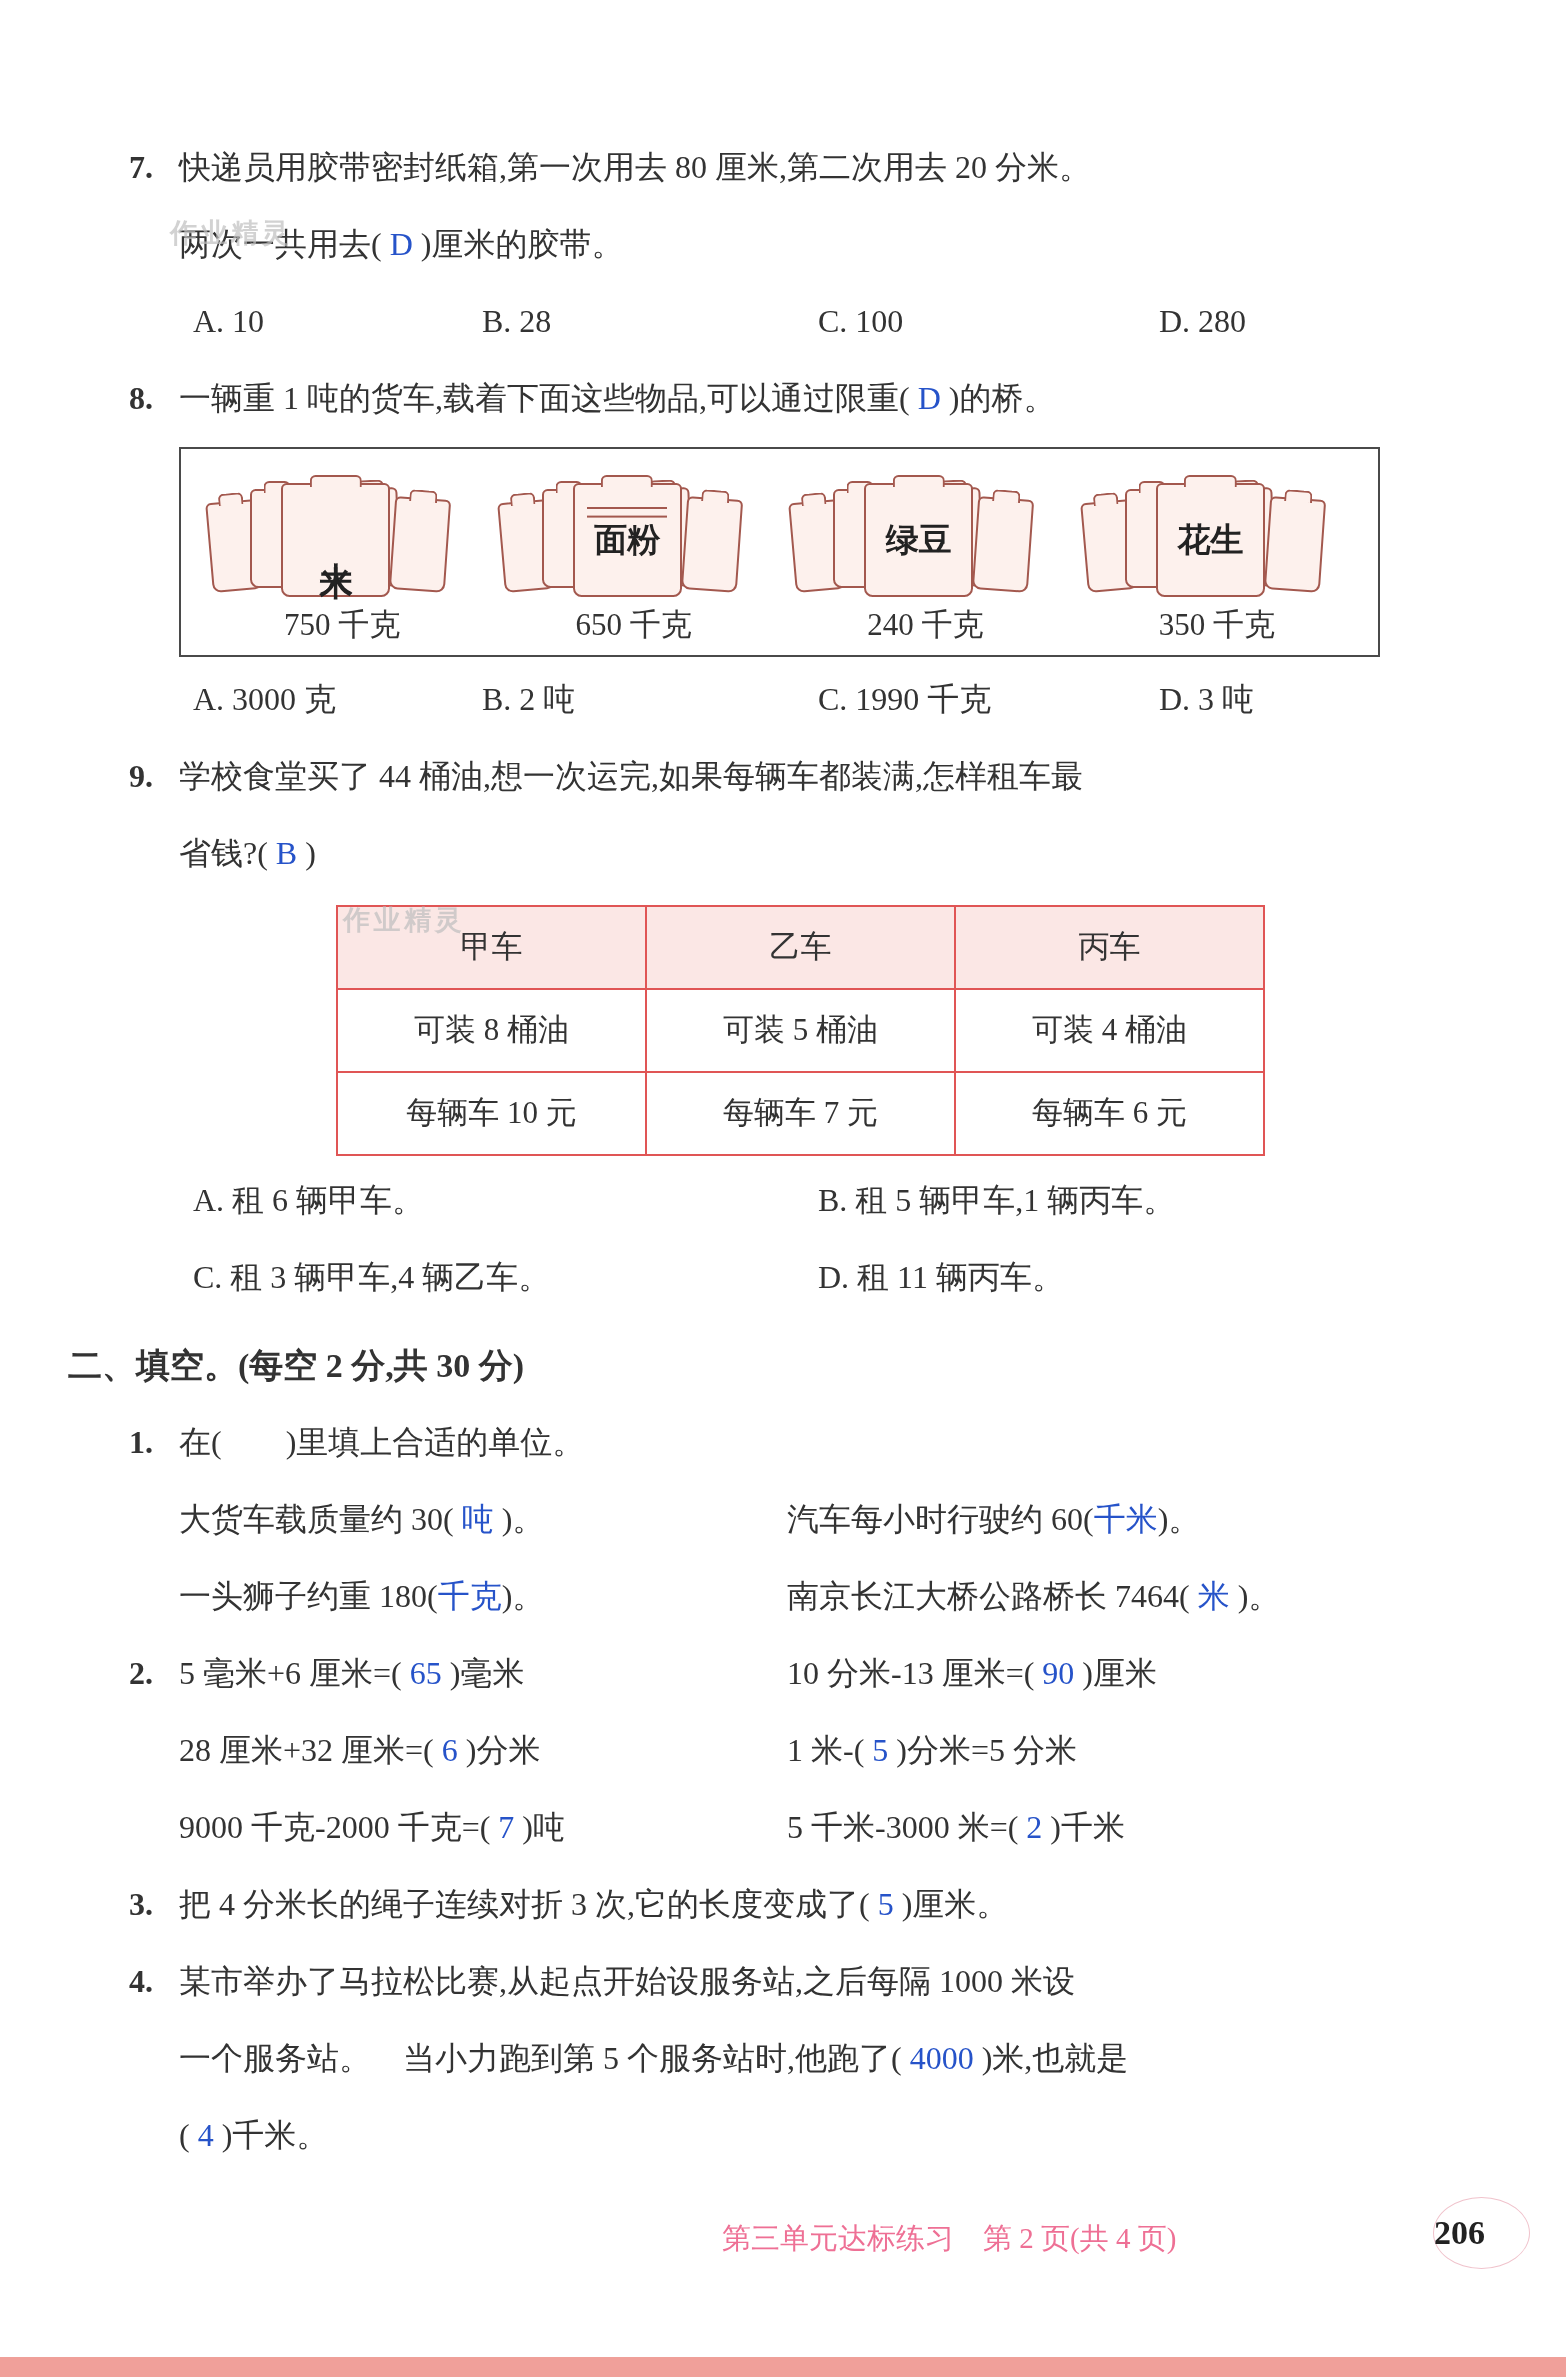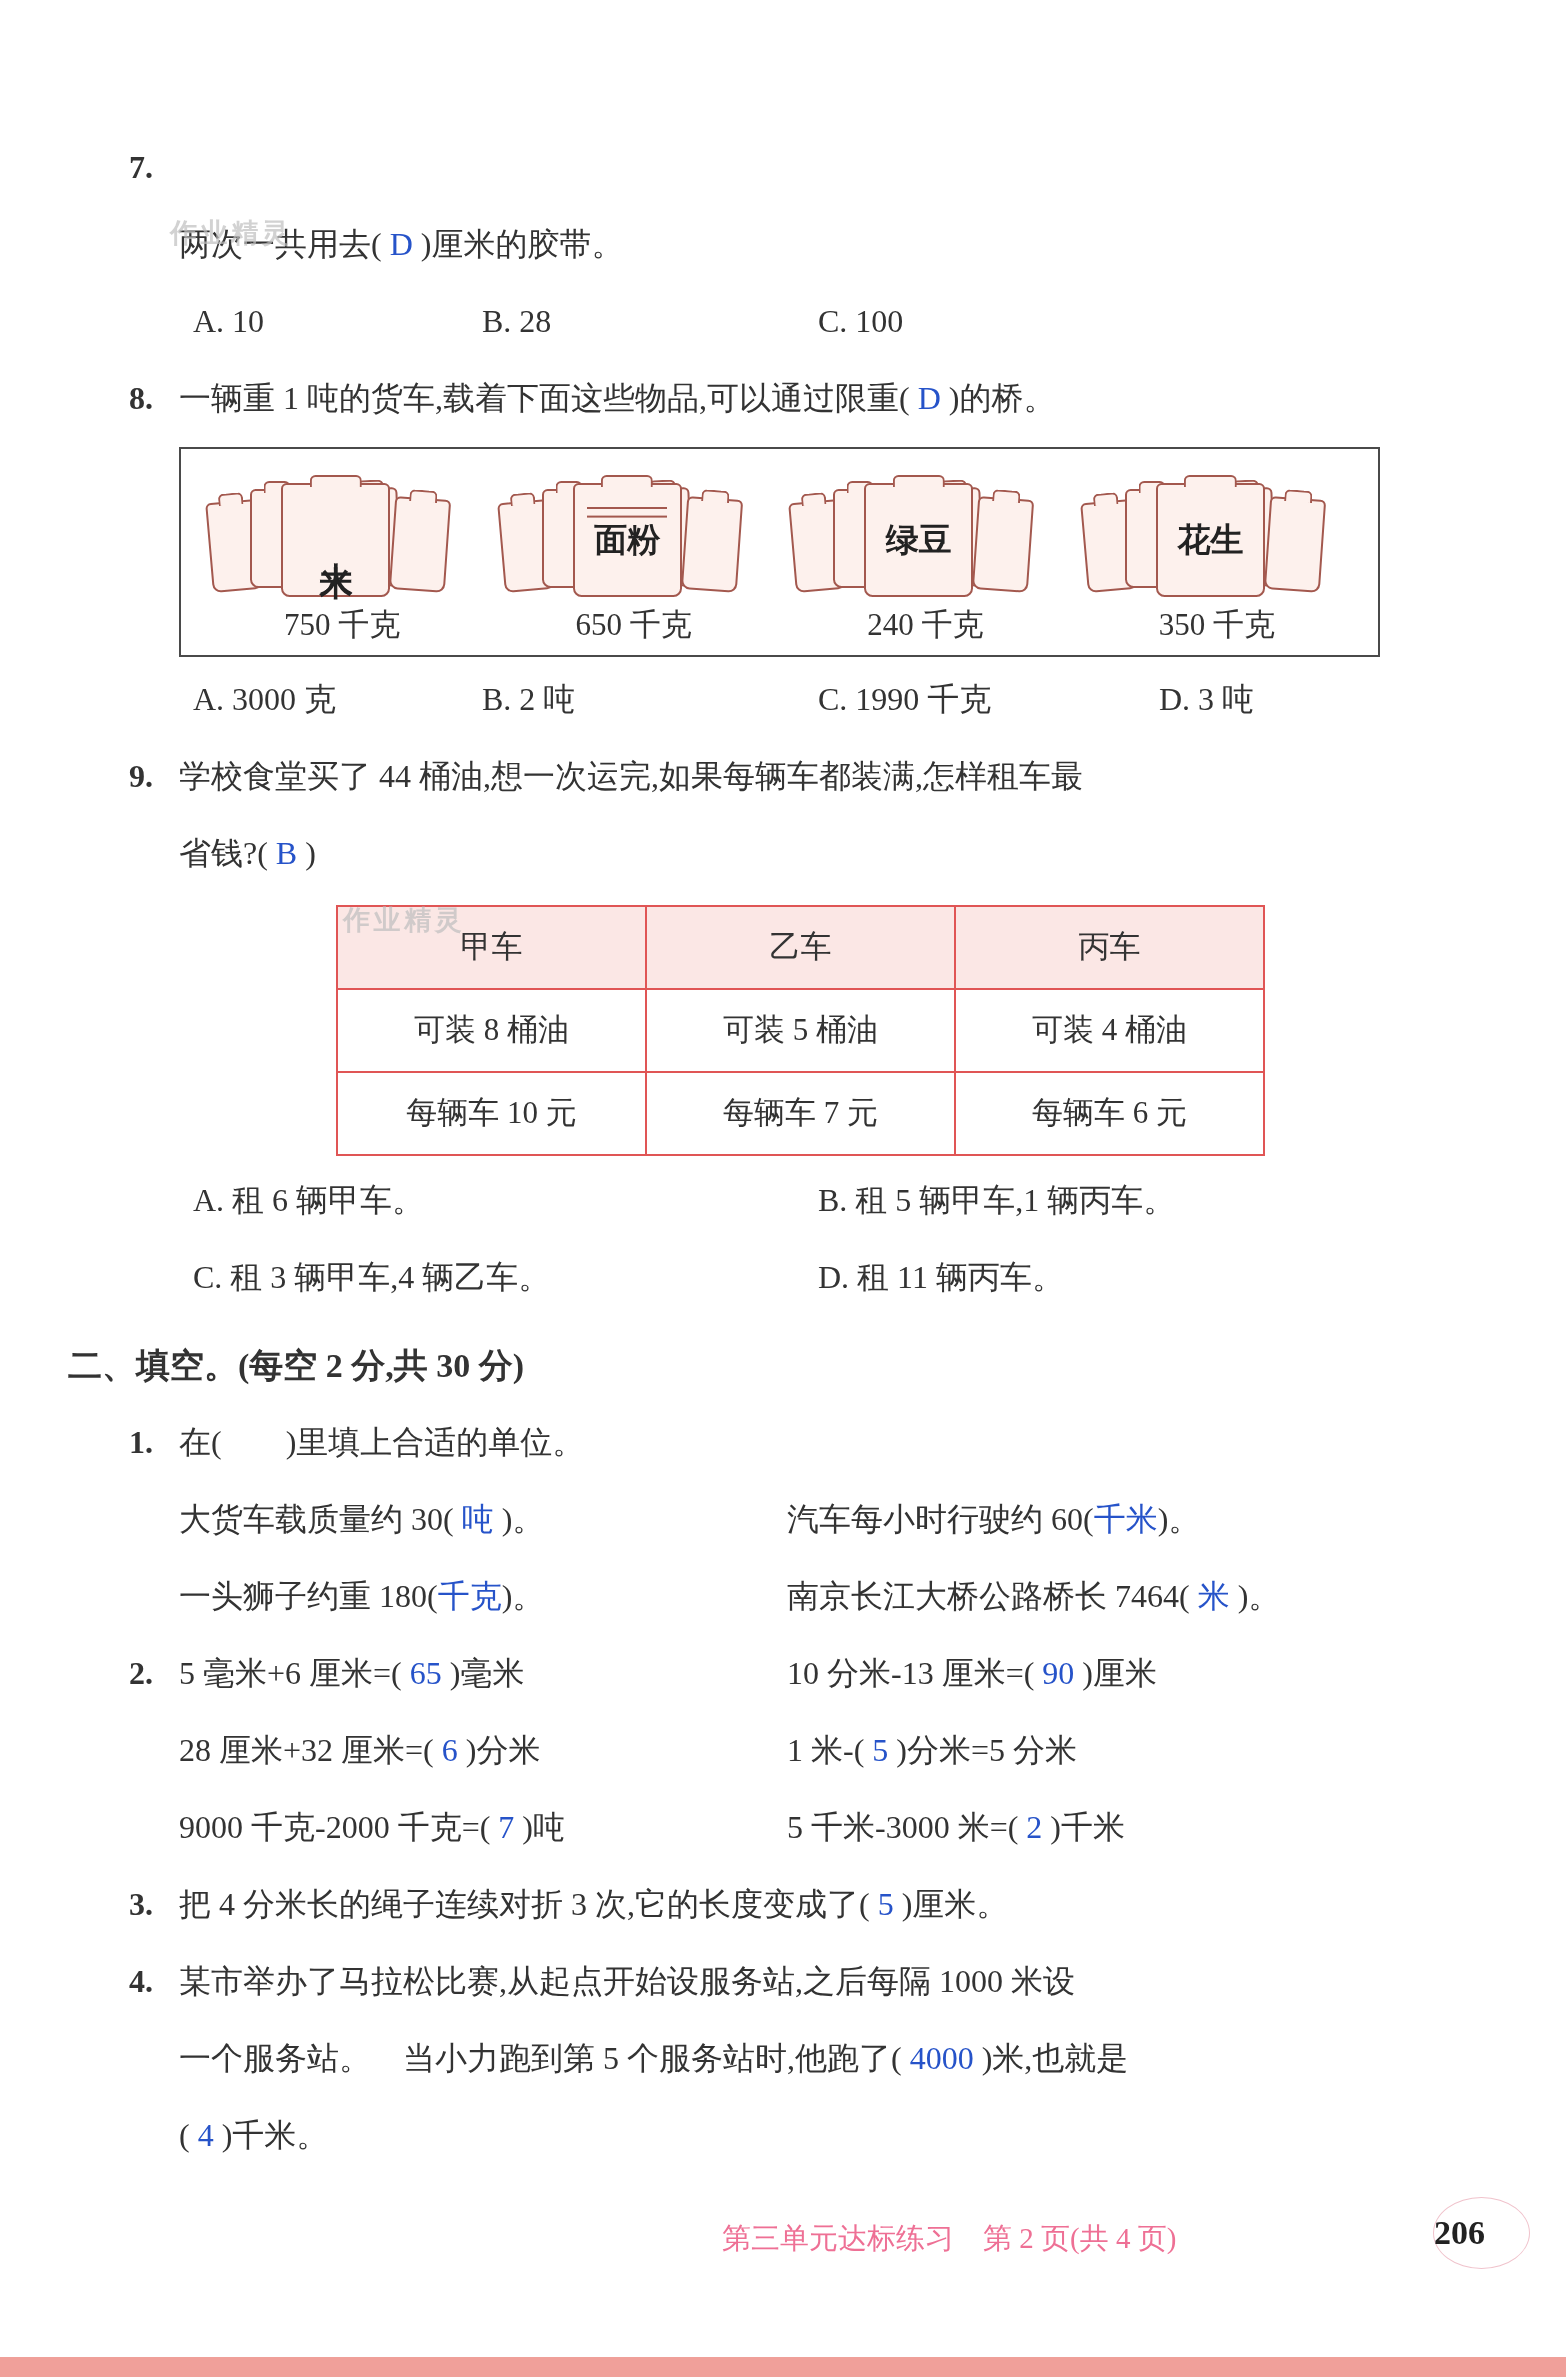--- a/index.html
+++ b/index.html
@@ -99,28 +99,30 @@
 <div class="page">
 
   <div class="watermark wm1">作业精灵</div>
   <div class="watermark wm2">作业精灵</div>
 
   <div class="content">
 
     <section class="qblock">
       <div class="line hang">
         <span class="qnum">7.</span>
+        <span>快递员用胶带密封纸箱,第一次用去 80 厘米,第二次用去 20 分米。</span>
       </div>
       <div class="line cont">
         <span>两次一共用去( </span><span class="ans">D</span><span> )厘米的胶带。</span>
       </div>
       <div class="line opts4">
         <span>A. 10</span>
         <span>B. 28</span>
         <span>C. 100</span>
+        <span>D. 280</span>
       </div>
     </section>
 
     <section class="qblock">
       <div class="line hang">
         <span class="qnum">8.</span>
         <span><span>一辆重 1 吨的货车,载着下面这些物品,可以通过限重( </span><span class="ans">D</span><span> )的桥。</span></span>
       </div>
 
       <div class="goods-box">

